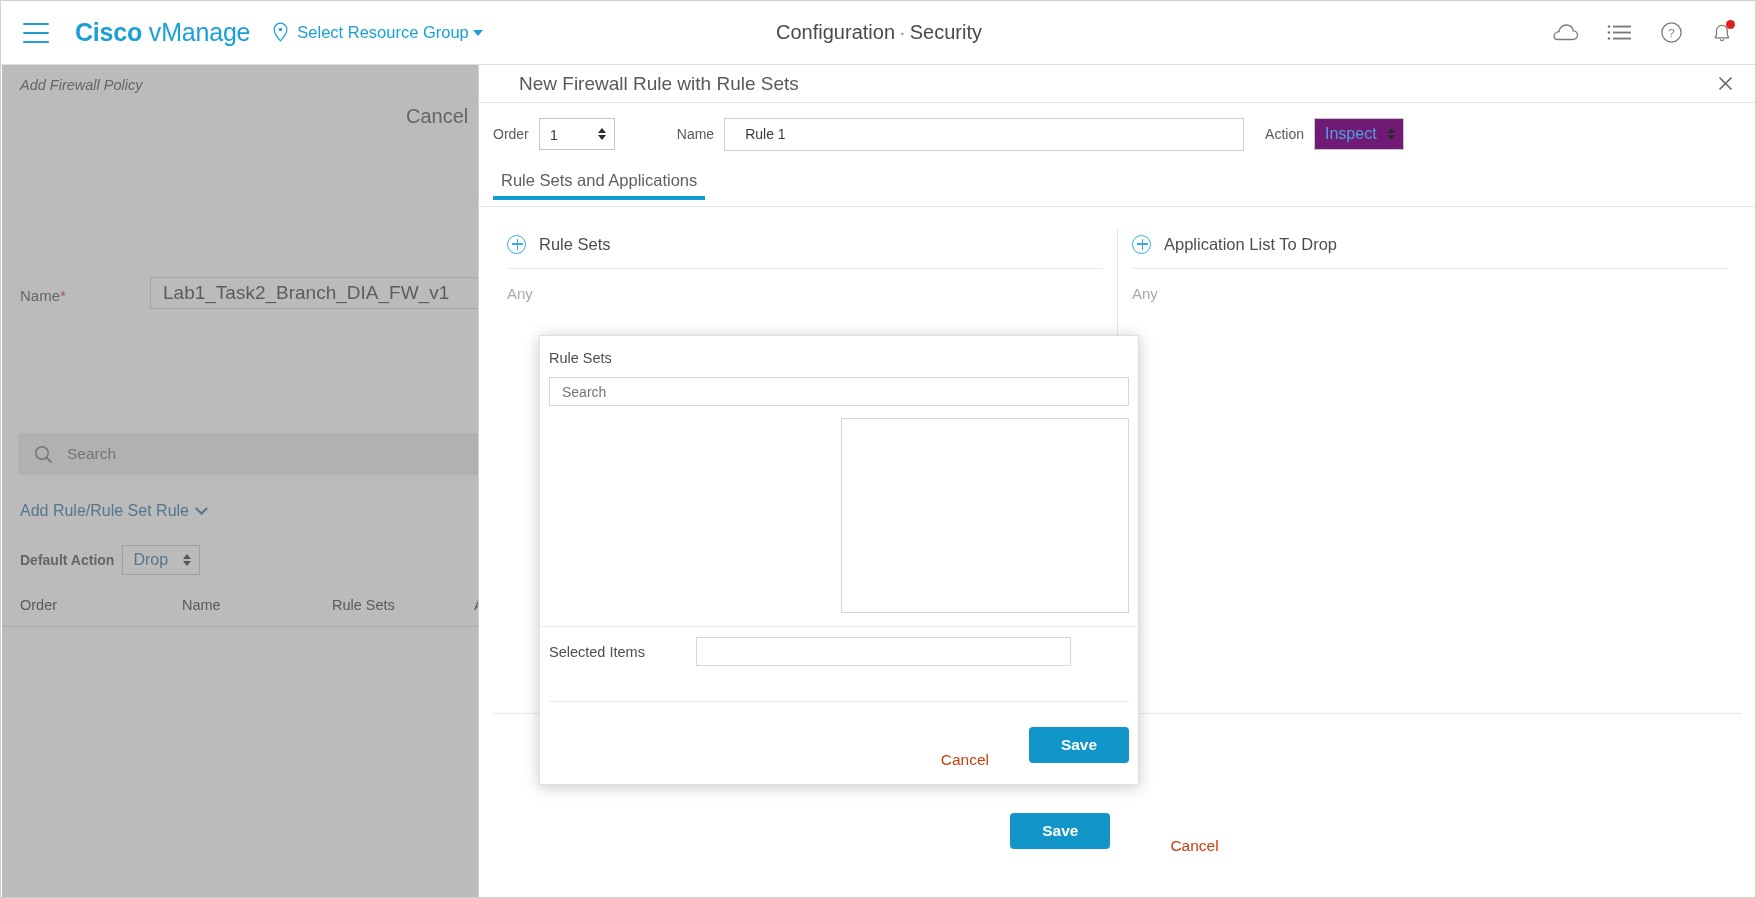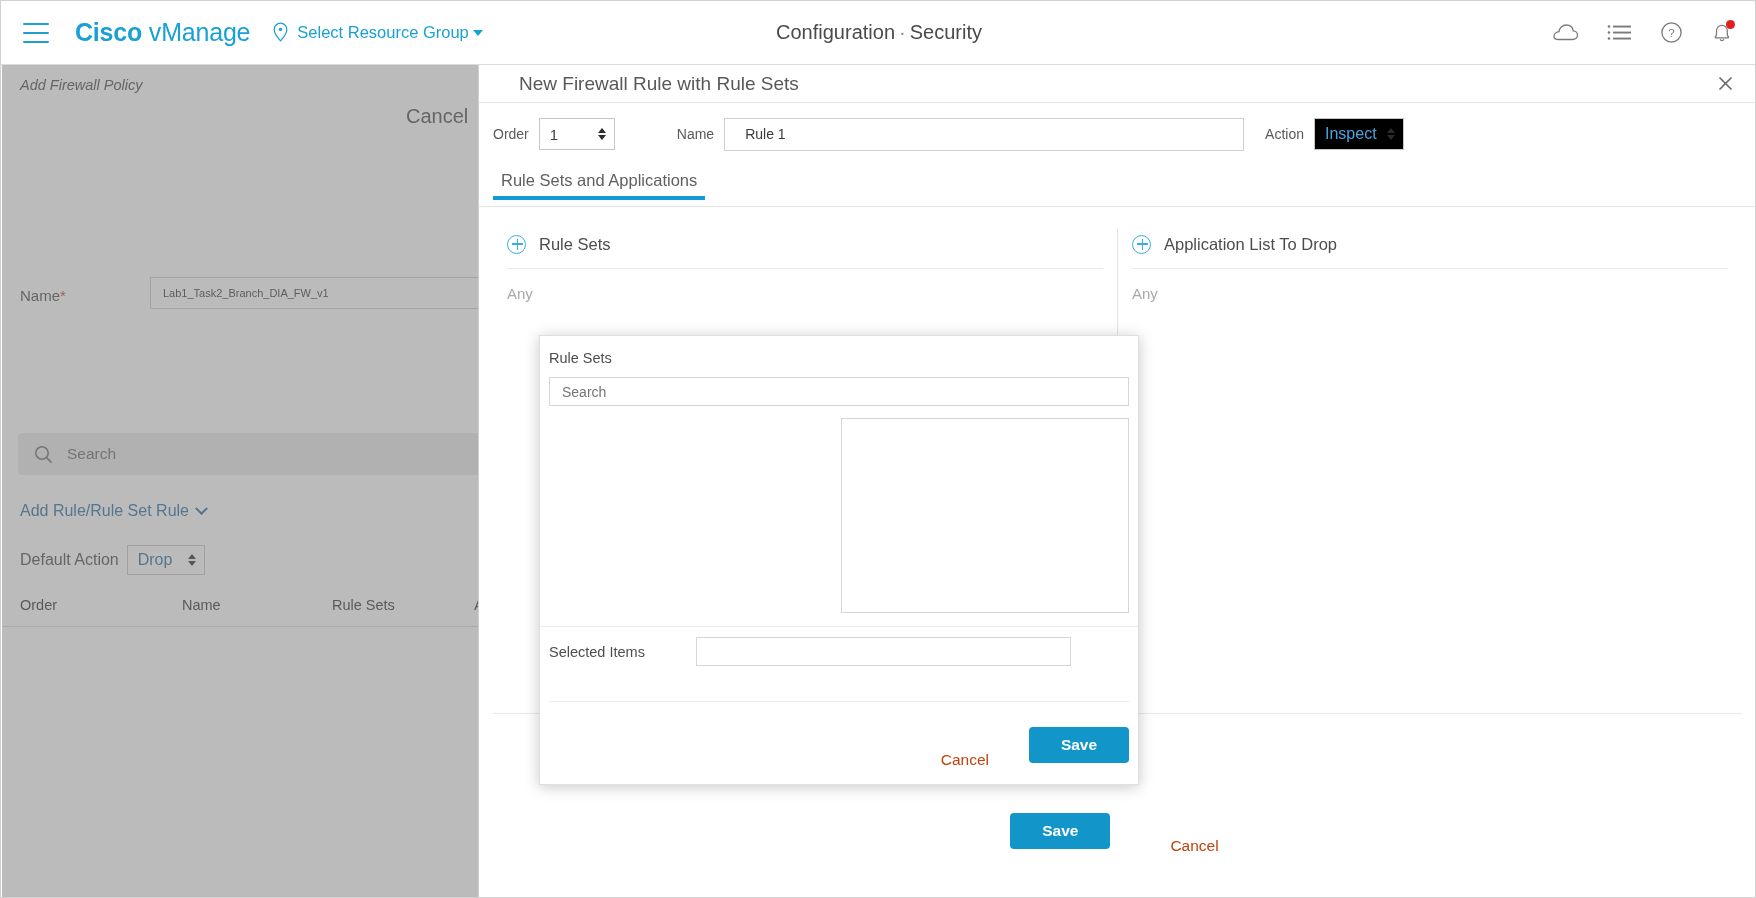--- a/index.html
+++ b/index.html
@@ -103,21 +103,21 @@
   }
   .bg-name-label {
     position: absolute; left: 18px; top: 222px;
     font-size: 15px; color: #4b4b4b;
   }
   .bg-name-label .req { color: #c9372c; }
   .bg-name-input {
     position: absolute; left: 148px; top: 212px;
     width: 520px; height: 32px;
     border: 1px solid #cfcfcf; background: #fff;
-    font-size: 11px; color: #3a3a3a;
+    font-size: 19px; color: #3a3a3a;
     padding: 0 12px; line-height: 30px;
   }
   .bg-search {
     position: absolute; left: 16px; top: 368px;
     width: 640px; height: 42px;
     background: #ebebeb; border-radius: 4px;
     display: flex; align-items: center; padding: 0 16px;
     color: #6b6b6b; font-size: 15.5px;
   }
   .bg-search .mag { margin-right: 14px; display: flex; }
@@ -128,21 +128,21 @@
   }
   .bg-addrule .chev {
     margin-left: 8px; width: 9px; height: 9px;
     border-right: 2px solid #2a6f9e; border-bottom: 2px solid #2a6f9e;
     transform: rotate(45deg) translate(-2px,-2px);
   }
   .bg-defaction {
     position: absolute; left: 18px; top: 480px;
     display: flex; align-items: center; gap: 8px;
   }
-  .bg-defaction .lbl { font-size: 16px; color: #4b4b4b; }
+  .bg-defaction .lbl { font-size: 14px; color: #4b4b4b; font-weight: bold; }
   .bg-defaction .sel {
     border: 1px solid #c6c6c6; background: #fff;
     height: 30px; min-width: 78px;
     display: flex; align-items: center; justify-content: space-between;
     padding: 0 8px 0 10px;
     color: #2a6f9e; font-size: 16px;
   }
   .spinner-arrows {
     display: inline-flex; flex-direction: column; gap: 2px; margin-left: 10px;
   }
@@ -217,21 +217,21 @@
     font-size: 14px; color: #3a3a3a;
     padding: 0 20px;
     outline: none;
     font-family: "Liberation Sans", sans-serif;
   }
   .action-wrap {
     position: absolute; right: 352px;
     display: flex; align-items: center;
   }
   .action-box {
-    border: 1px solid #c6c6c6; background: #000000;
+    border: 1px solid #c6c6c6; background: #701a75;
     height: 32px; min-width: 90px;
     display: flex; align-items: center; justify-content: space-between;
     padding: 0 8px 0 10px;
     color: #4aa3df; font-size: 16px;
   }
 
   
   .tabs {
     position: relative;
     height: 42px;

